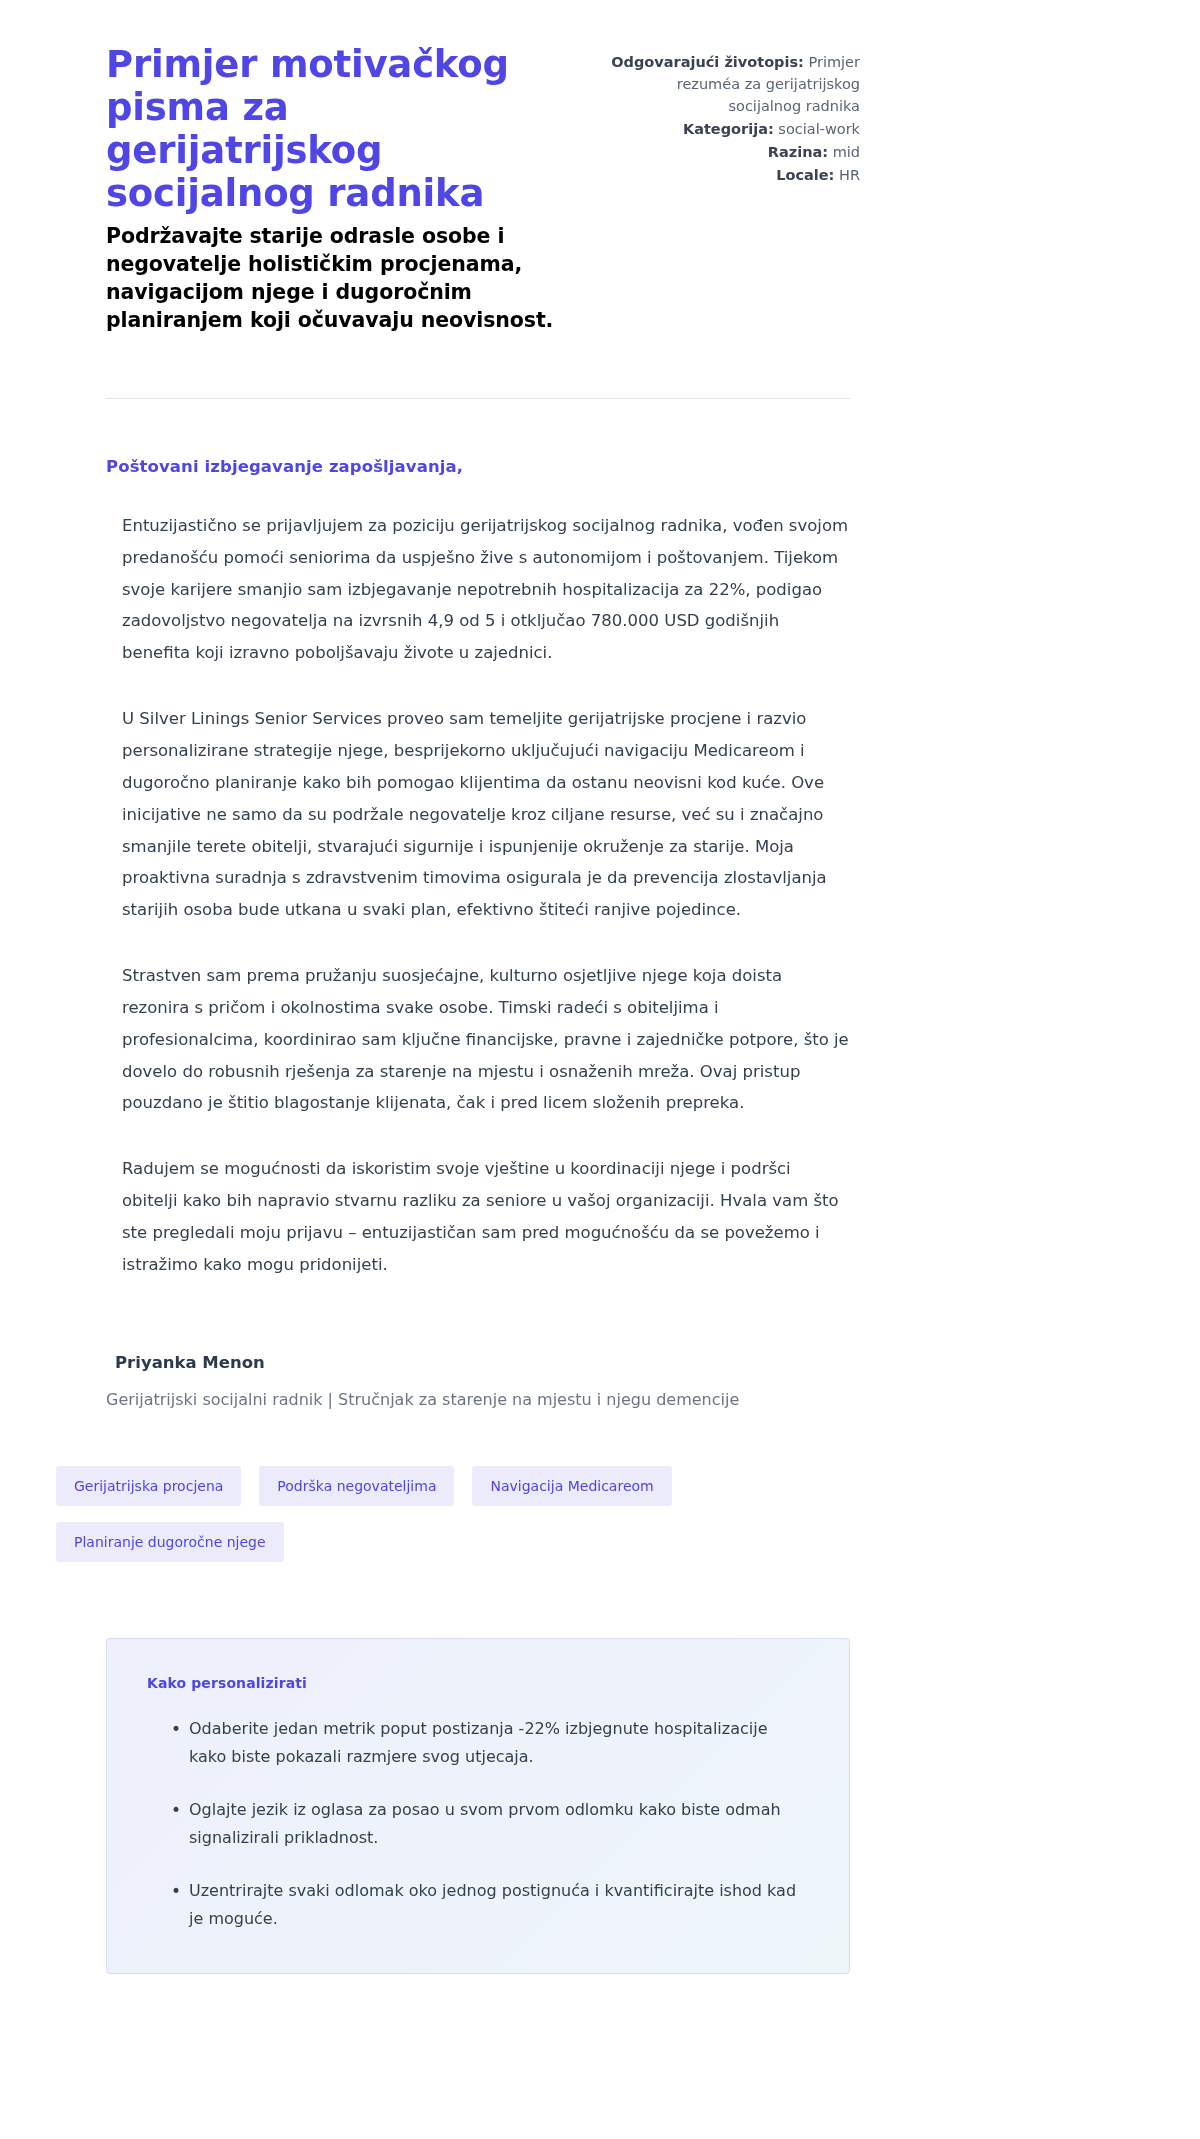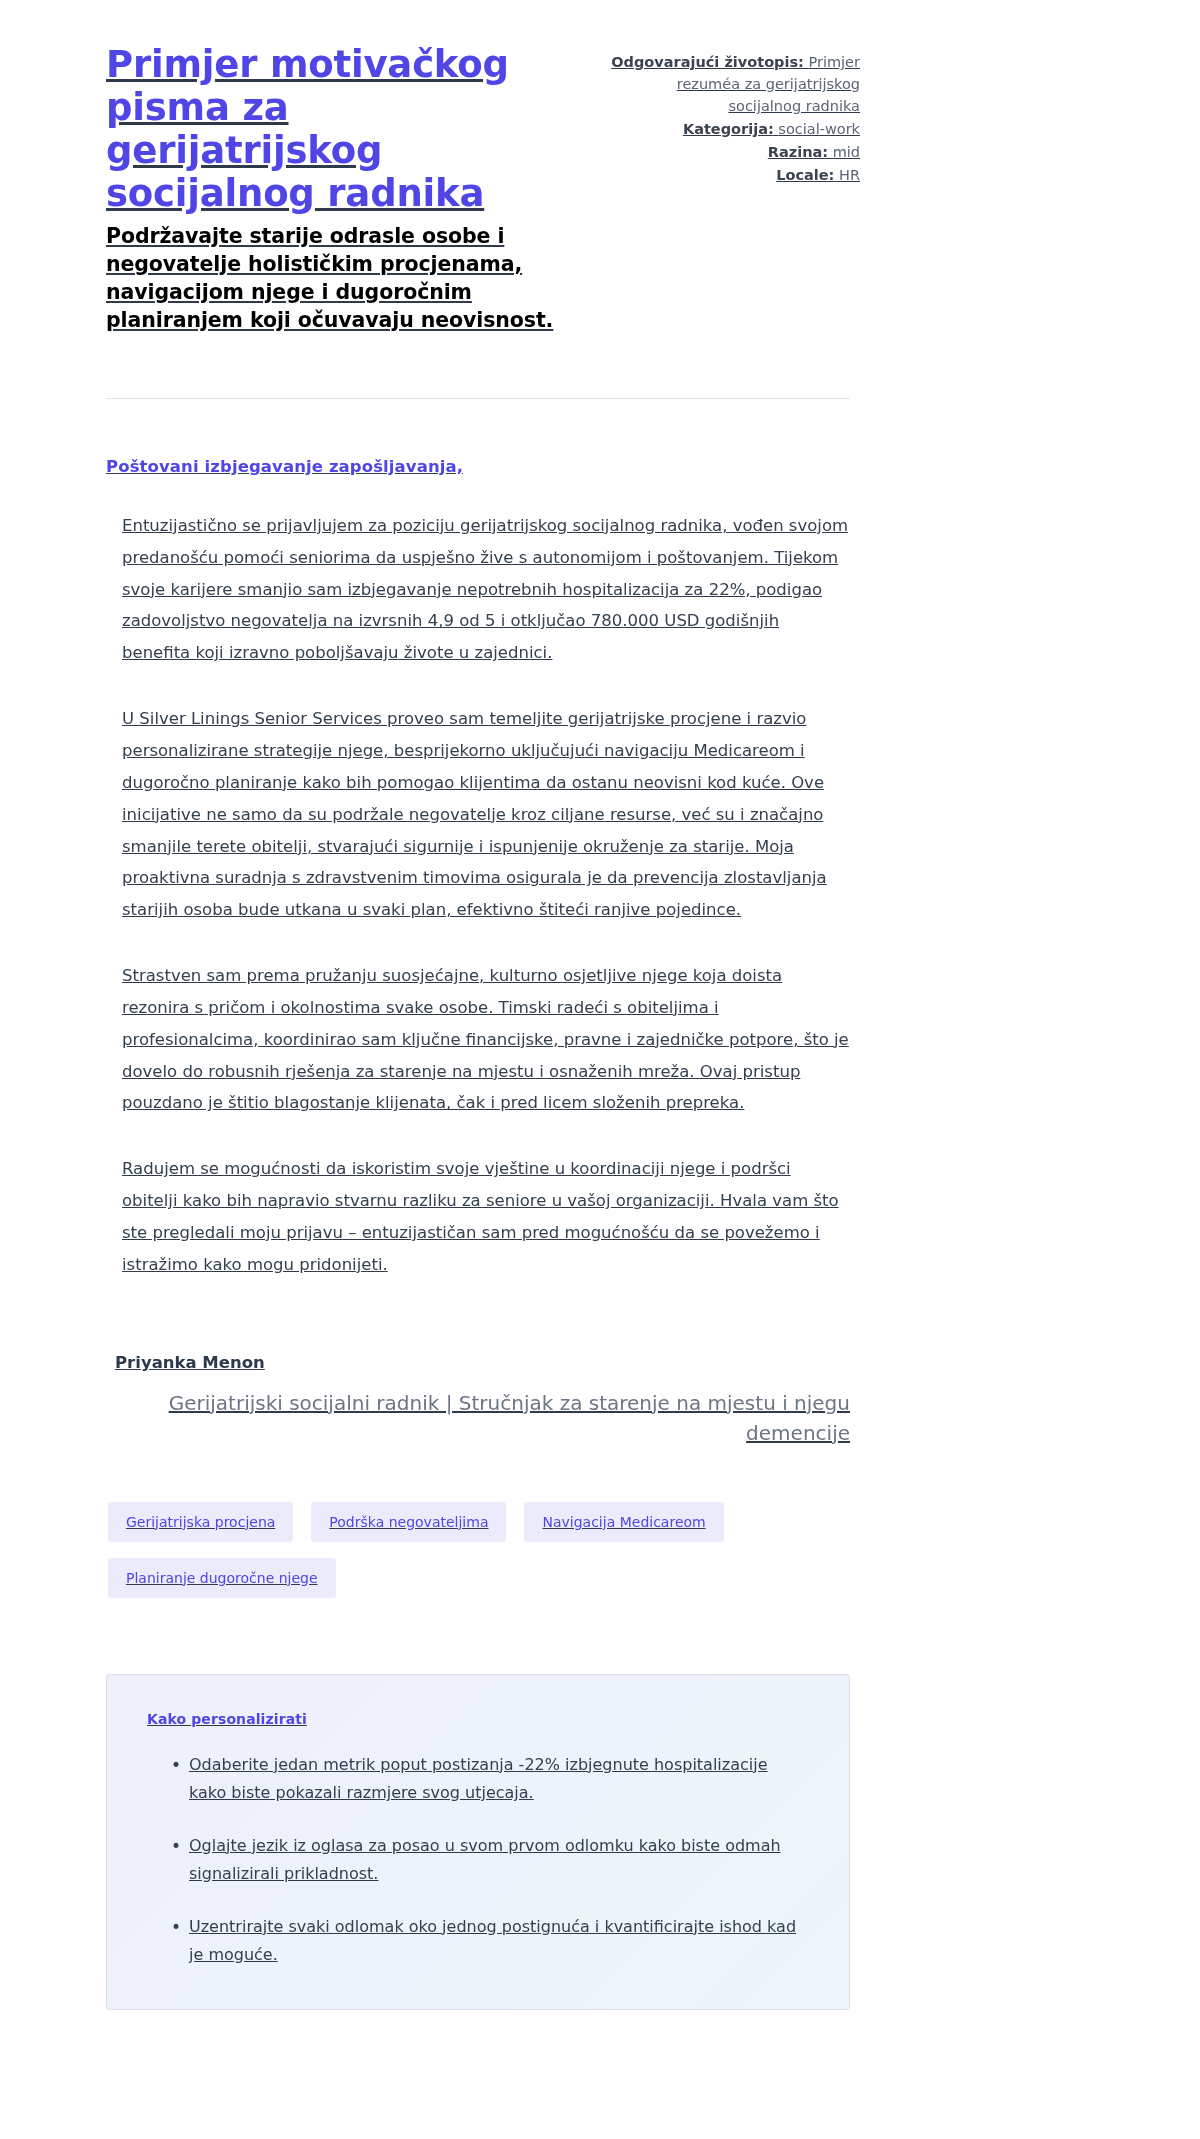--- a/index.html
+++ b/index.html
@@ -12,21 +12,20 @@
     width: 1200px;
     min-height: 2139px;
     font-family: "DejaVu Sans", "Liberation Sans", sans-serif;
     color: #2f3b4a;
     -webkit-font-smoothing: antialiased;
   }
 
   .page {
     width: 956px;
     padding: 44px 0 0 0;
-    text-decoration: underline;
   }
 
   
   .header {
     display: flex;
     align-items: flex-start;
     justify-content: space-between;
     padding: 0 96px 0 106px;
     gap: 40px;
   }
@@ -100,29 +99,28 @@
     margin-top: 72px;
   }
   .sig-name {
     margin: 9px;
     font-size: 16.5px;
     font-weight: 700;
     color: #2c3a4b;
   }
   .sig-role {
     margin: 16px 0 0 0;
-    font-size: 20px;
+    font-size: 16px;
     color: #6b7585;
     line-height: 1.5;
-    text-align: right;
   }
 
   
   .tags {
-    padding: 0 108px;
+    padding: 0 56px;
     margin-top: 54px;
     display: flex;
     flex-wrap: wrap;
     gap: 16px 18px;
     max-width: 1060px;
   }
   .tag {
     background: #ecebfb;
     color: #4f46e5;
     font-size: 14px;

